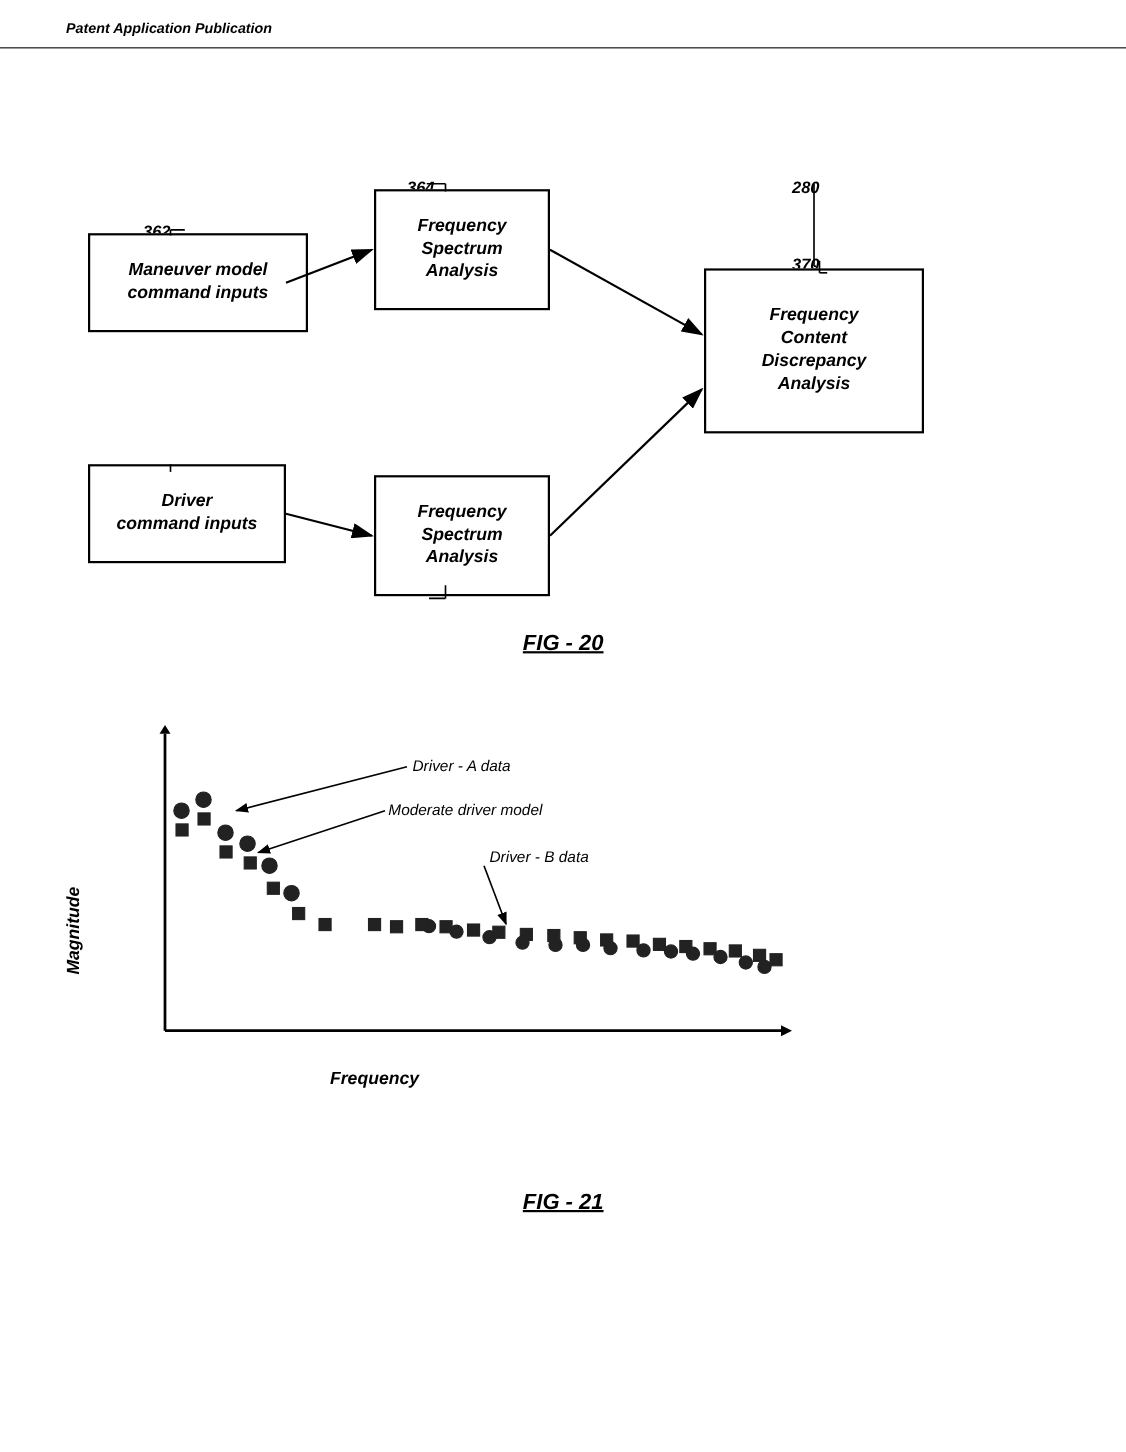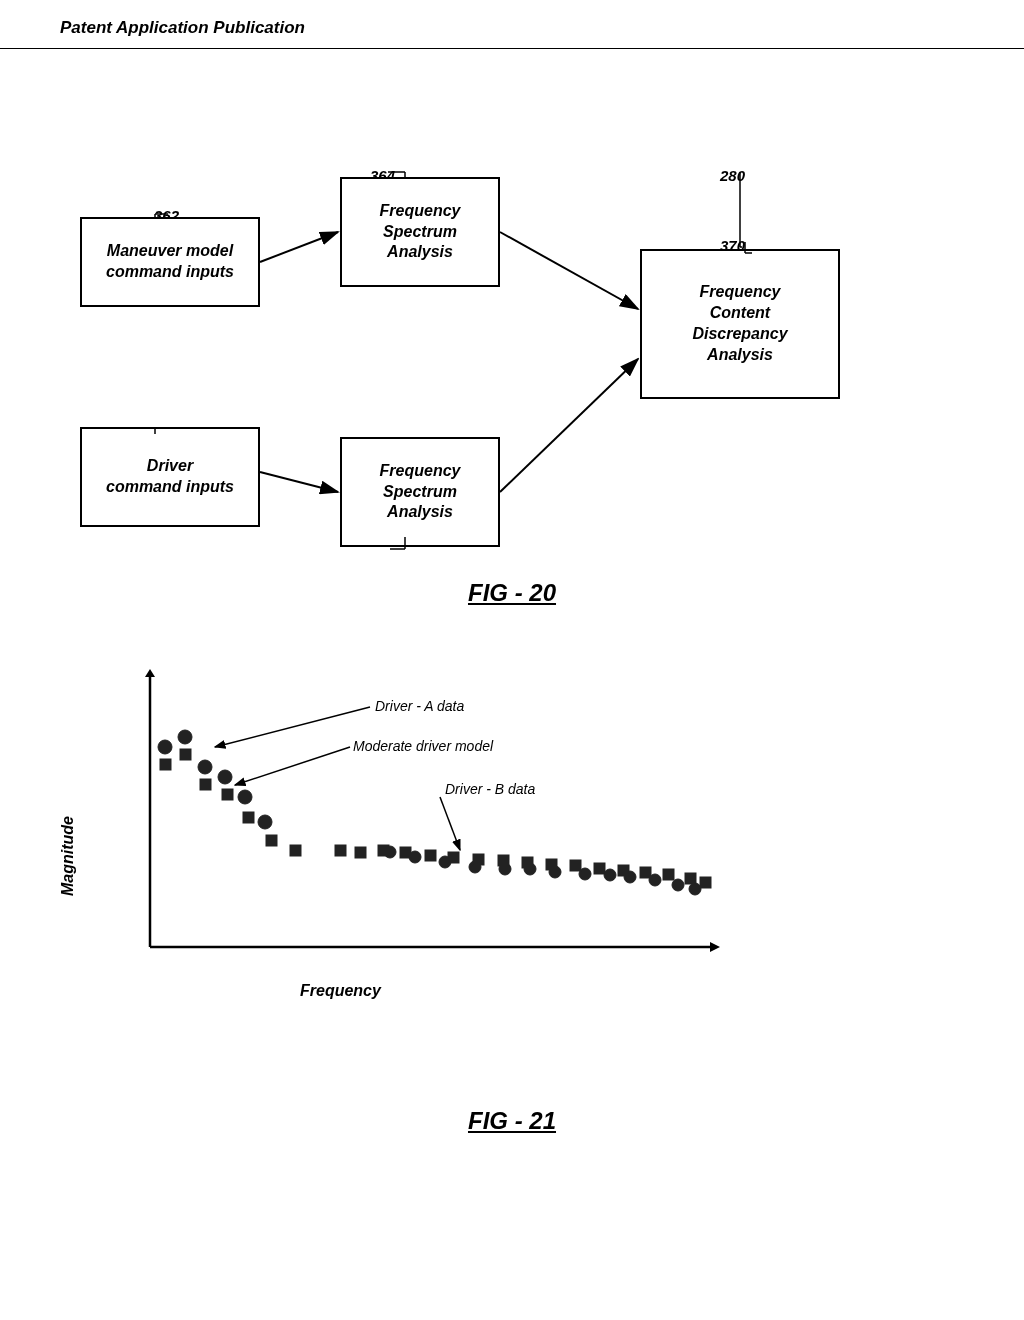--- a/index.html
+++ b/index.html
@@ -14,21 +14,21 @@
 
     
     .header {
       display: flex;
       justify-content: space-between;
       align-items: center;
       padding: 18px 60px 10px 60px;
       border-bottom: 1px solid #000;
     }
     .header-left {
-      font-size: 17px;
+      font-size: 13px;
       font-style: italic;
       font-weight: bold;
       text-align: center;
     }
     .header-right {
       font-size: 15px;
     }
 
     
     .diagram-area {
@@ -66,21 +66,21 @@
       position: absolute;
       top: 0; left: 0;
       width: 100%;
       height: 100%;
       pointer-events: none;
     }
 
     
     .fig-caption {
       text-align: center;
-      font-size: 24px;
+      font-size: 20px;
       font-weight: bold;
       font-style: italic;
       text-decoration: underline;
       margin-top: 4px;
     }
 
     
     .chart-section {
       position: relative;
       margin-top: 30px;
@@ -89,36 +89,36 @@
   </style>
 </head>
 <body>
 
 <div class="header">
   <span class="header-left">Patent Application Publication</span>
 </div>
 
 <div class="diagram-area">
 
-  <span class="callout" style="left:154px; top:148px;">362</span>
+  <span class="callout" style="left:130px; top:148px;">362</span>
   <span class="callout" style="left:370px; top:108px;">364</span>
   <span class="callout" style="left:138px; top:370px;">366</span>
   <span class="callout" style="left:370px; top:468px;">368</span>
   <span class="callout" style="left:720px; top:108px;">280</span>
   <span class="callout" style="left:720px; top:178px;">370</span>
 
-  <div class="box" style="left:80px; top:158px; width:180px; height:90px;">
+  <div class="box" style="left:80px; top:158px; width:200px; height:90px;">
     <span>Maneuver model<br>command inputs</span>
   </div>
 
   <div class="box" style="left:340px; top:118px; width:160px; height:110px;">
     <span>Frequency<br>Spectrum<br>Analysis</span>
   </div>
 
-  <div class="box" style="left:80px; top:368px; width:180px; height:100px;">
+  <div class="box" style="left:80px; top:368px; width:180px; height:90px;">
     <span>Driver<br>command inputs</span>
   </div>
 
   <div class="box" style="left:340px; top:378px; width:160px; height:110px;">
     <span>Frequency<br>Spectrum<br>Analysis</span>
   </div>
 
   <div class="box" style="left:640px; top:190px; width:200px; height:150px;">
     <span>Frequency<br>Content<br>Discrepancy<br>Analysis</span>
   </div>
@@ -234,13 +234,13 @@
 
     <line x1="370" y1="130" x2="390" y2="183" stroke="#000" stroke-width="1.5" marker-end="url(#arr2)"></line>
     <text x="375" y="127" font-style="italic" font-size="14" fill="#000">Driver - B data</text>
 
   </svg>
 
   <div style="position:absolute; left:300px; top:335px; font-style:italic; font-weight:bold; font-size:16px;">Frequency</div>
 
 </div>
 
-<div class="fig-caption" style="margin-top:30px;">FIG - 21</div>
+<div class="fig-caption" style="margin-top:15px;">FIG - 21</div>
 
 </body></html>

